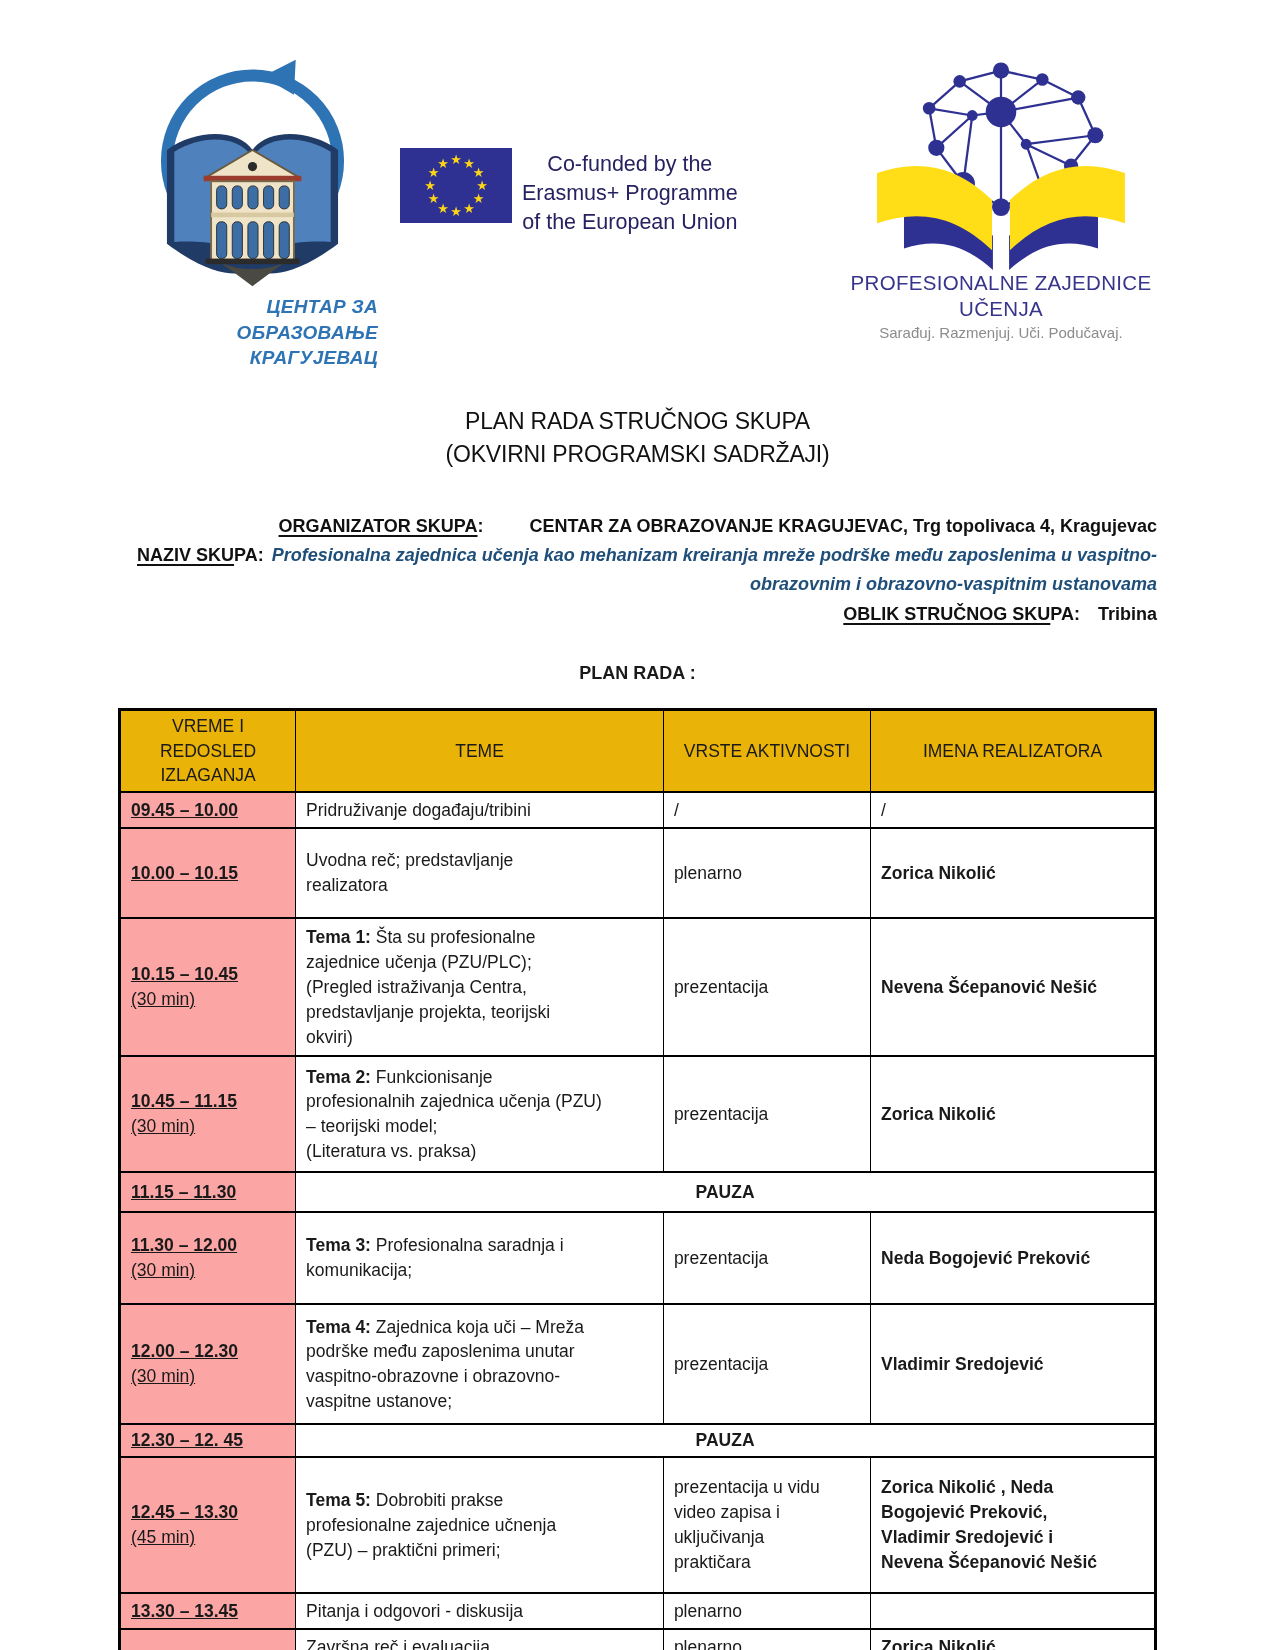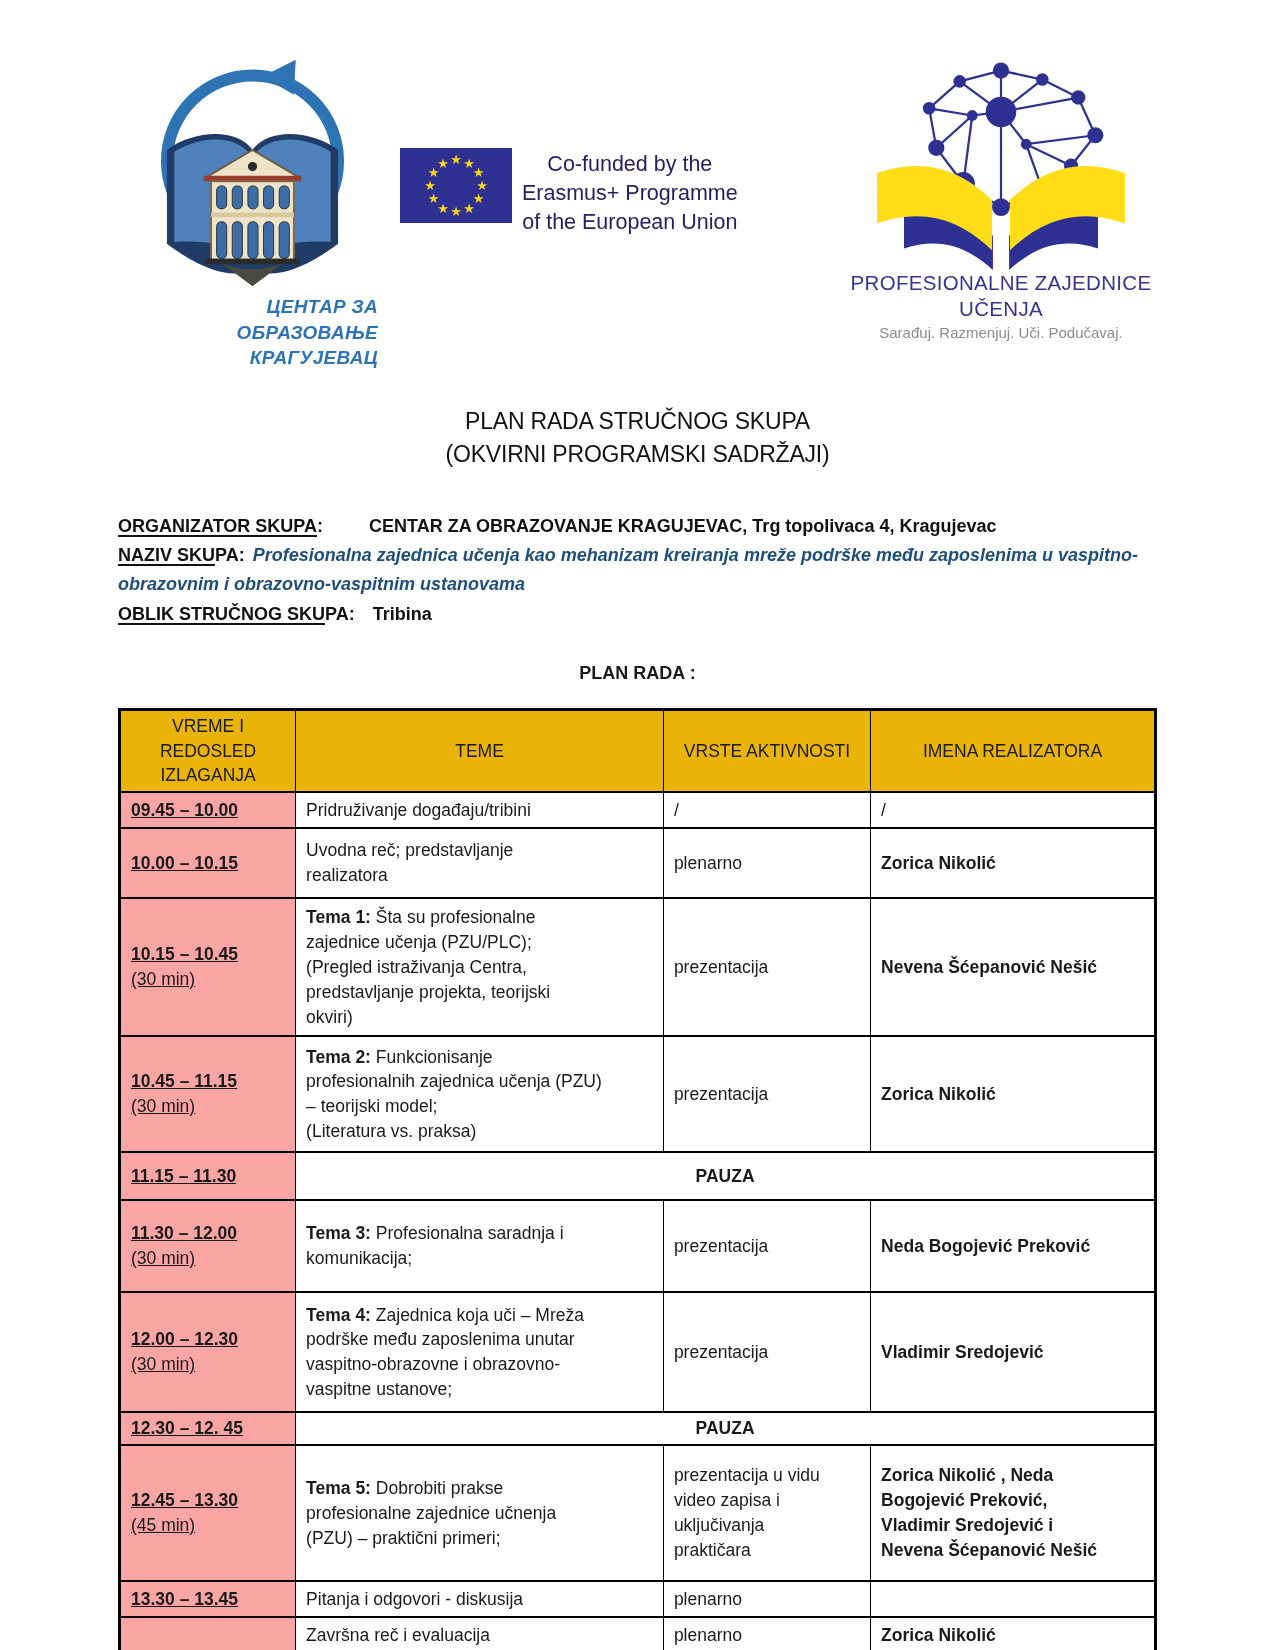--- a/index.html
+++ b/index.html
@@ -22,21 +22,21 @@
   .eu-text { margin-left: 10px; margin-top: 2px; font-size: 21.5px; line-height: 1.35; color: #262261; text-align: center; }
   .logo-right { margin-left: auto; width: 312px; text-align: center; }
   .logo-right svg { display:block; margin: 0 auto; }
   .plc-title { font-size: 20.5px; line-height: 1.25; color: #37348B; letter-spacing: 0.3px; }
   .plc-tagline { margin-top: 3px; font-size: 15px; color: #8C8C8C; }
 
   
   .doc-title { margin-top: 34px; text-align: center; font-size: 23px; line-height: 1.45; letter-spacing: -0.2px; color: #111; }
 
   
-  .info { margin-top: 40px; font-size: 18px; font-weight: bold; line-height: 1.6; color: #111; }
+  .info { margin-top: 40px; font-size: 18px; font-weight: bold; line-height: 1.6; color: #111; text-align: right; }
   .info p { margin: 1px 0; }
   .u { text-decoration: underline; text-underline-offset: 3px; text-decoration-thickness: 2px; }
   .gap-wide { display: inline-block; width: 46px; }
   .gap-mid { display: inline-block; width: 18px; }
   .naziv-val { color: #1F4E79; font-style: italic; margin-left: 8px; }
   .mesto-italic { font-style: italic; }
 
   .plan-heading { margin-top: 34px; margin-bottom: 24px; text-align: center; font-size: 18px; font-weight: bold; }
 
   
@@ -45,24 +45,24 @@
   .schedule col.w1 { width: 17%; } .schedule col.w2 { width: 35.5%; } .schedule col.w3 { width: 20%; } .schedule col.w4 { width: 27.5%; }
   .schedule thead tr { height: 80px; }
   .schedule th { background: #eab308; font-weight: normal; text-align: center; white-space: pre-line; }
   .c-time { background: #fca5a5; font-weight: bold; text-decoration: underline; }
   .t-sub { font-weight: normal; }
   .c-topic { white-space: pre-line; padding-left: 12px; }
   .c-act { white-space: pre-line; }
   .c-real { font-weight: bold; white-space: pre-line; }
   .c-pauza { text-align: center; font-weight: bold; }
   tbody tr:nth-child(1)  { height: 36px; }
-  tbody tr:nth-child(2)  { height: 70px; }
+  tbody tr:nth-child(2)  { height: 90px; }
   tbody tr:nth-child(3)  { height: 138px; }
   tbody tr:nth-child(4)  { height: 116px; }
-  tbody tr:nth-child(5)  { height: 48px; }
+  tbody tr:nth-child(5)  { height: 40px; }
   tbody tr:nth-child(6)  { height: 92px; }
   tbody tr:nth-child(7)  { height: 120px; }
   tbody tr:nth-child(8)  { height: 21px; }
   tbody tr:nth-child(9)  { height: 136px; }
   tbody tr:nth-child(10) { height: 36px; }
   tbody tr:nth-child(11) { height: 36px; }
 </style>
 </head>
 <body>
 

